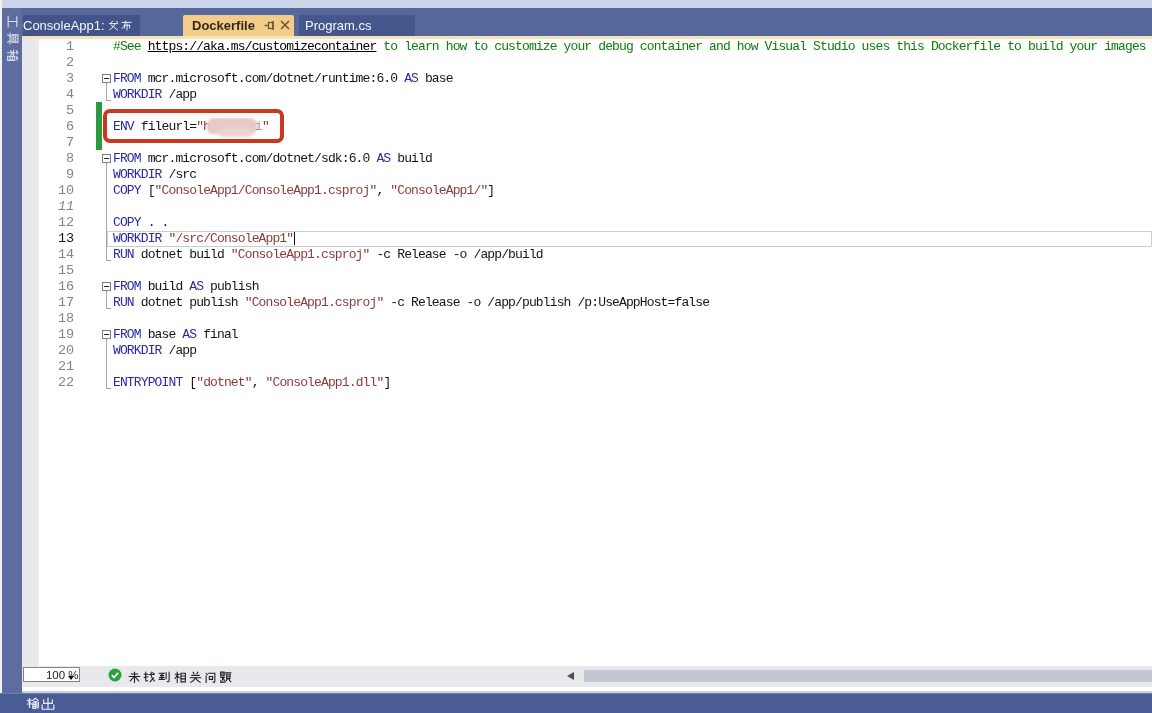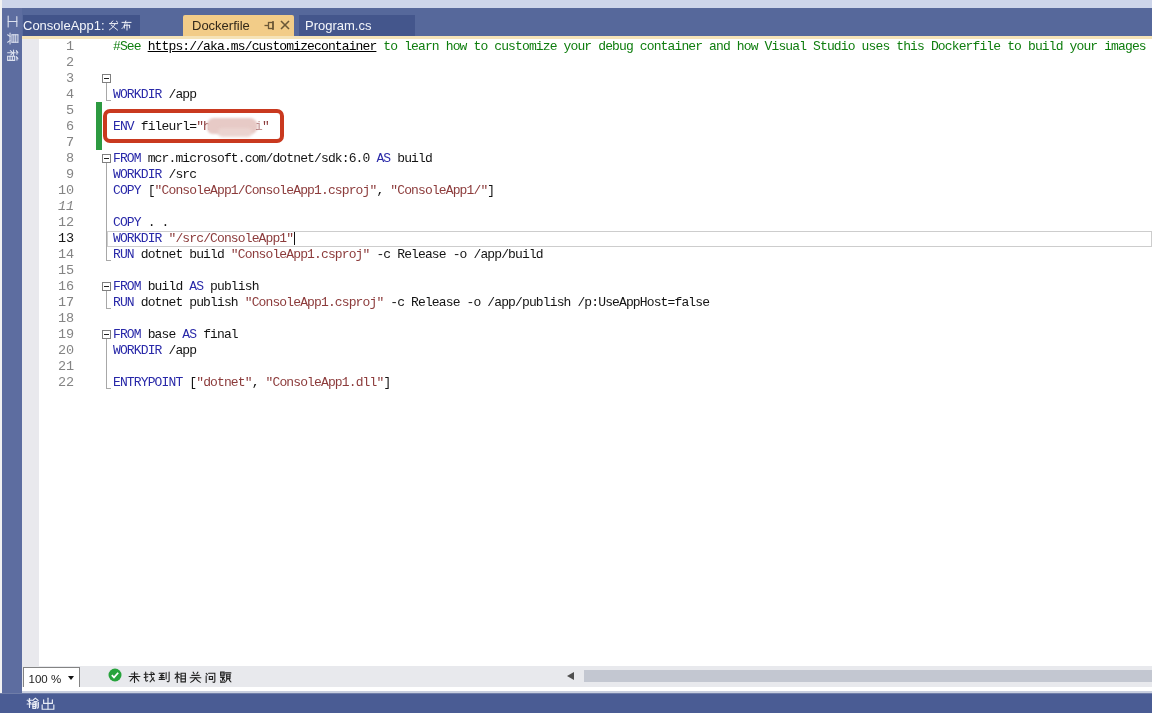--- a/index.html
+++ b/index.html
@@ -10,21 +10,21 @@
   #left-sliver{left:0;top:0;width:2px;height:693px;background:#F2F2F2;}
   #top-strip{left:2px;top:0;width:1150px;height:8px;background:#CDD5EA;}
   #tab-bar{left:2px;top:8px;width:1150px;height:28px;background:#56689B;}
   #toolbox-strip{left:2px;top:8px;width:20px;height:685px;background:#5D6DA0;}
   #toolbox-strip .vglyphs{position:absolute;left:4px;top:6px;display:flex;flex-direction:column;align-items:center;}
   #toolbox-strip .vglyphs .cjk-glyph{transform:rotate(90deg);margin:1px 0;}
   #toolbox-strip .cjk-run{flex-direction:column;gap:2px;}
   
   .tab{position:absolute;top:14.5px;height:21px;display:flex;align-items:center;box-sizing:border-box;}
   #tab-publish{left:23px;width:117px;background:#42548A;color:#F4F6FB;font-size:13px;}
-  #tab-dockerfile{left:183px;width:111px;background:#F2CC88;color:#33291A;font-size:13px;font-weight:normal;padding-left:9px;border-radius:2px 2px 0 0;}
+  #tab-dockerfile{left:183px;width:111px;background:#F2CC88;color:#33291A;font-size:13px;font-weight:bold;padding-left:9px;border-radius:2px 2px 0 0;}
   #tab-program{left:299px;width:116px;background:#44568C;color:#F4F6FB;font-size:13px;padding-left:6px;}
   #tab-dockerfile .tab-icons{position:absolute;right:4px;top:0;height:100%;display:flex;align-items:center;gap:5px;}
   
   #cream-line{left:22px;top:35.5px;width:1130px;height:3px;background:#F5E3B8;}
   
   #editor{left:22px;top:38.5px;width:1130px;height:627.5px;background:#FFFFFF;overflow:hidden;}
   #indicator-margin{position:absolute;left:0;top:0;width:17px;height:100%;background:#E9E9ED;}
   .code-line{position:absolute;left:0;width:100%;height:16px;white-space:pre;}
   .ln{position:absolute;left:0;width:52px;text-align:right;color:#848484;
       font-family:"Liberation Mono",monospace;font-size:13.5px;letter-spacing:-0.1px;line-height:16px;}
@@ -47,23 +47,23 @@
   .fold-box:after{content:"";position:absolute;left:1px;top:3px;width:5px;height:1px;background:#222;}
   .guide-v{position:absolute;width:1px;background:#A8A8A8;}
   .guide-tick{position:absolute;width:5px;height:1px;background:#A8A8A8;}
   
   #change-bar{left:74px;top:63.5px;width:6px;height:48px;background:#2D9A41;}
   #red-box{left:81px;top:70px;width:181px;height:34px;box-sizing:border-box;border:4px solid #C9391F;border-radius:7px;background:transparent;}
   #cur-line-box{left:85px;top:192px;width:1045px;height:16px;box-sizing:border-box;border:1px solid #CDCDCD;}
   #cursor{left:271.5px;top:193.5px;width:1.5px;height:13px;background:#111;}
   
   #bottom-strip{left:22px;top:666px;width:1130px;height:21px;background:#E8E9ED;}
-  #zoom-combo{position:absolute;left:0.5px;top:1px;width:57px;height:23px;background:#fff;
+  #zoom-combo{position:absolute;left:0.5px;top:1px;width:57px;height:15px;background:#fff;
               box-sizing:border-box;border:1px solid #838383;font-size:11.5px;color:#1C1C1C;
-              display:flex;align-items:center;padding-left:5px;}
+              display:flex;align-items:center;padding-left:5px;justify-content:flex-end;}
   #zoom-caret{position:absolute;right:5px;top:8px;width:0;height:0;
               border-left:3.5px solid transparent;border-right:3.5px solid transparent;border-top:4px solid #111;}
   #health{position:absolute;left:86px;top:0;height:21px;display:flex;align-items:center;gap:6px;}
   #health .htext{font-size:13px;color:#202020;}
   #health .cjk-run{gap:2.2px;}
   #scroll-left-arrow{position:absolute;left:545px;top:6px;width:0;height:0;
       border-top:4.5px solid transparent;border-bottom:4.5px solid transparent;border-right:7px solid #4F4F4F;}
   #hscroll-thumb{position:absolute;left:562px;top:3.5px;width:568px;height:12px;background:#C3C7D1;}
   
   #white-row{left:22px;top:687px;width:1130px;height:3.5px;background:#FFFFFF;}
@@ -187,21 +187,21 @@
   <span>Program.cs</span>
 </div>
 
 <div class="abs" id="cream-line"></div>
 
 <div class="abs" id="editor">
   <div id="indicator-margin"></div>
   <div id="code-lines">
       <div class="code-line" style="top: 0px;"><span class="ln">1</span><span class="code"><span class="tok-com">#See </span><span class="tok-link">https://aka.ms/customizecontainer</span><span class="tok-com"> to learn how to customize your debug container and how Visual Studio uses this Dockerfile to build your images for faster debugging.</span></span></div>
       <div class="code-line" style="top: 16px;"><span class="ln">2</span><span class="code"></span></div>
-      <div class="code-line" style="top: 32px;"><span class="ln">3</span></div>
+      <div class="code-line" style="top: 32px;"><span class="ln">3</span><span class="code"><span class="tok-kw">FROM</span><span class="tok-pl"> mcr.microsoft.com/dotnet/runtime:6.0 </span><span class="tok-kw">AS</span><span class="tok-pl"> base</span></span></div>
       <div class="code-line" style="top: 48px;"><span class="ln">4</span><span class="code"><span class="tok-kw">WORKDIR</span><span class="tok-pl"> /app</span></span></div>
       <div class="code-line" style="top: 64px;"><span class="ln">5</span><span class="code"></span></div>
       <div class="code-line" style="top: 80px;"><span class="ln">6</span><span class="code"><span class="tok-kw">ENV</span><span class="tok-pl"> fileurl=</span><span class="tok-str">"h</span><span class="tok-blob"><i></i><b></b></span><span class="tok-str tok-faint">i</span><span class="tok-str">"</span></span></div>
       <div class="code-line" style="top: 96px;"><span class="ln">7</span><span class="code"></span></div>
       <div class="code-line" style="top: 112px;"><span class="ln">8</span><span class="code"><span class="tok-kw">FROM</span><span class="tok-pl"> mcr.microsoft.com/dotnet/sdk:6.0 </span><span class="tok-kw">AS</span><span class="tok-pl"> build</span></span></div>
       <div class="code-line" style="top: 128px;"><span class="ln">9</span><span class="code"><span class="tok-kw">WORKDIR</span><span class="tok-pl"> /src</span></span></div>
       <div class="code-line" style="top: 144px;"><span class="ln">10</span><span class="code"><span class="tok-kw">COPY</span><span class="tok-pl"> [</span><span class="tok-str">"ConsoleApp1/ConsoleApp1.csproj"</span><span class="tok-pl">, </span><span class="tok-str">"ConsoleApp1/"</span><span class="tok-pl">]</span></span></div>
       <div class="code-line" style="top: 160px; font-style: italic;"><span class="ln">11</span></div>
       <div class="code-line" style="top: 176px;"><span class="ln">12</span><span class="code"><span class="tok-kw">COPY</span><span class="tok-pl"> . .</span></span></div>
       <div class="code-line" style="top: 192px;"><span class="ln cur">13</span><span class="code"><span class="tok-kw">WORKDIR</span><span class="tok-pl"> </span><span class="tok-str">"/src/ConsoleApp1"</span></span></div>

